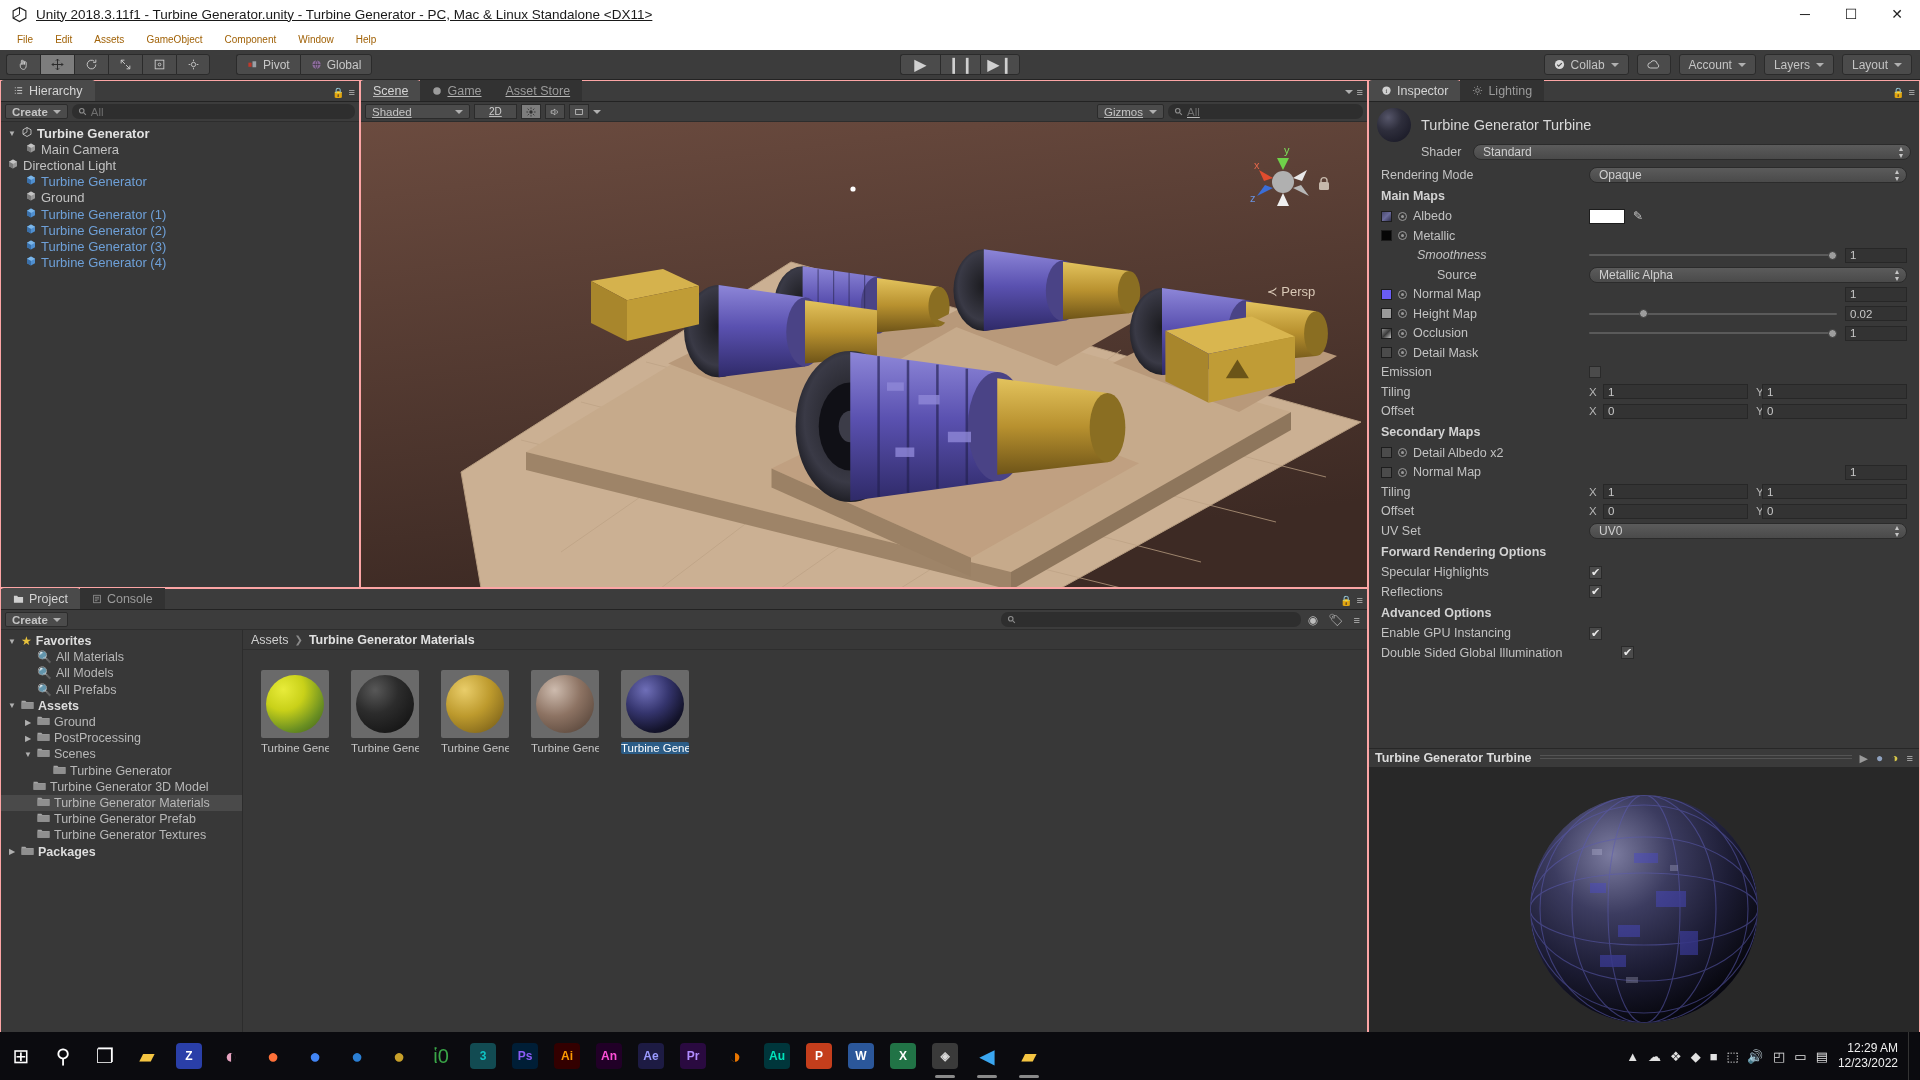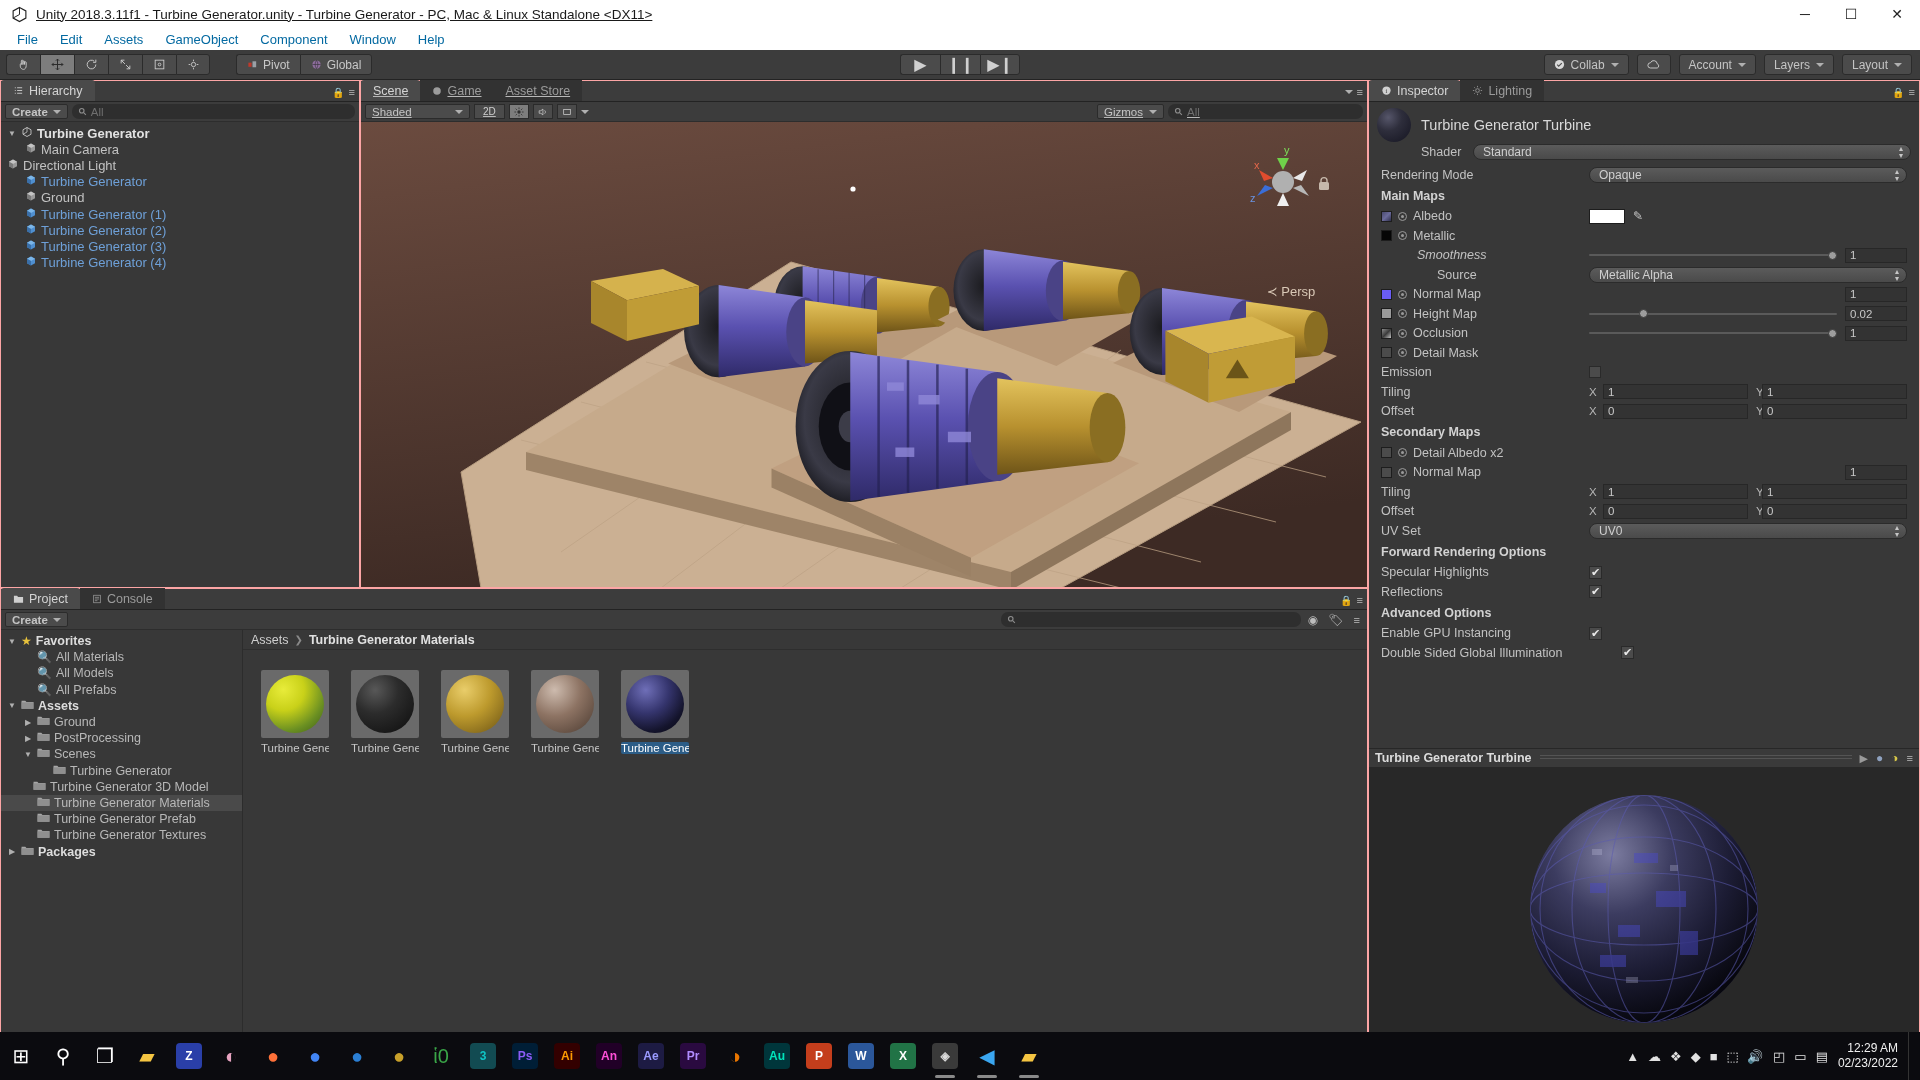--- a/index.html
+++ b/index.html
@@ -12,21 +12,21 @@
      color:#1a1a1a; font-size:14px; position:relative;text-decoration:underline; }
   .tb-logo { width:26px; height:26px; display:flex; align-items:center; justify-content:center; margin-left:6px;}
   .tb-title { margin-left:4px; white-space:nowrap; font-size:13.5px; }
   .tb-winbtns { position:absolute; right:0; top:0; height:28px; display:flex; }
   .tb-btn { width:46px; height:28px; display:flex; align-items:center; justify-content:center;
      font-size:14px; color:#222; }
 
   
   .menubar { height:22px; background:#ffffff; display:flex; align-items:center;
      padding-left:6px; gap:0px; }
-  .menu-item { padding:2px 11px; font-size:13px; color:#0369a1; }
+  .menu-item { padding:2px 11px; font-size:10px; color:#a16207; }
 
   
   .toolbar { height:30px; background:#3c3c3c; border-bottom:1px solid #232323;
      display:flex; align-items:center; padding:0 6px; position:relative; }
   .tool-group { display:flex; align-items:center; }
   .tbtn { width:34px; height:21px; background:#4b4b4b; border:1px solid #2b2b2b;
      border-right:none; display:flex; align-items:center; justify-content:center; }
   .tbtn:first-child { border-radius:3px 0 0 3px; }
   .tbtn:last-child { border-radius:0 3px 3px 0; border-right:1px solid #2b2b2b; }
   .tbtn.active { background:#7d7d7d; }
@@ -419,21 +419,21 @@
       <div class="tabbar-icons">
         <span class="caret"></span>
         <span style="font-size:11px;color:#bbb;">≡</span>
       </div>
     </div>
     <div class="scenebar">
       <div class="dropbtn" style="width:105px;justify-content:space-between;">
         <span>Shaded</span>
         <span class="caret"></span>
       </div>
-      <div class="togbtn" style="padding:0 8px;">
+      <div class="togbtn" style="padding:0 14px;">
         <span>2D</span>
       </div>
       <div class="togbtn" style="background:#7d7d7d;">
         <svg width="10" height="10" viewBox="0 0 24 24" fill="#2f2f2f">
             <circle cx="12" cy="12" r="4"></circle>
             <path d="M12 1v4M12 19v4M1 12h4M19 12h4M4 4l3 3M17 17l3 3M20 4l-3 3M7 17l-3 3" stroke="#2f2f2f" stroke-width="2"></path>
           </svg>
       </div>
       <div class="togbtn">
         <svg width="11" height="10" viewBox="0 0 24 24" fill="none" stroke="#cfcfcf" stroke-width="1.8">
@@ -1235,17 +1235,17 @@
         <span style="font-size: 13px; color: rgb(226, 226, 226);">◆</span>
         <span style="font-size: 13px; color: rgb(226, 226, 226);">■</span>
         <span style="font-size: 13px; color: rgb(226, 226, 226);">⬚</span>
         <span style="font-size: 13px; color: rgb(226, 226, 226);">🔊</span>
         <span style="font-size: 13px; color: rgb(226, 226, 226);">◰</span>
         <span style="font-size: 13px; color: rgb(226, 226, 226);">▭</span>
         <span style="font-size: 13px; color: rgb(226, 226, 226);">▤</span>
       </div>
     <div class="clock">
       <div>12:29 AM</div>
-      <div>02/23/2022</div>
+      <div>12/23/2022</div>
     </div>
     <div style="width:6px;height:48px;border-left:1px solid #333;"></div>
   </div>
 </div>
 
 </body></html>

